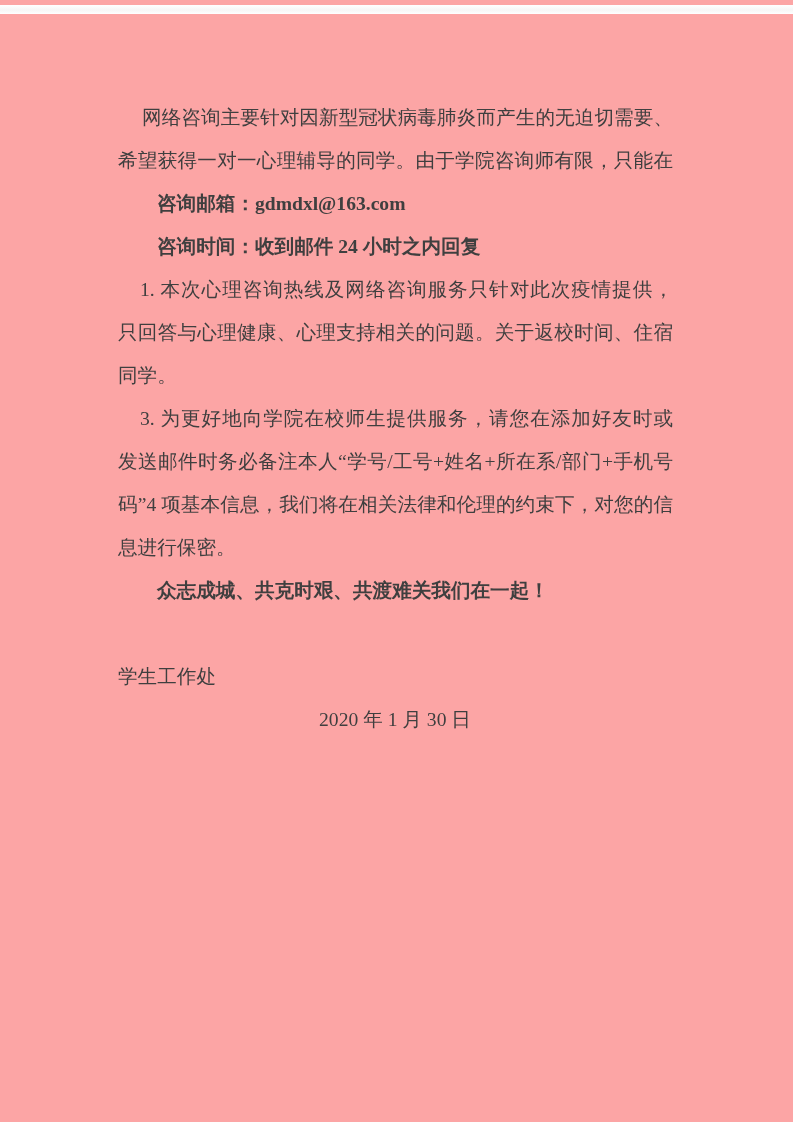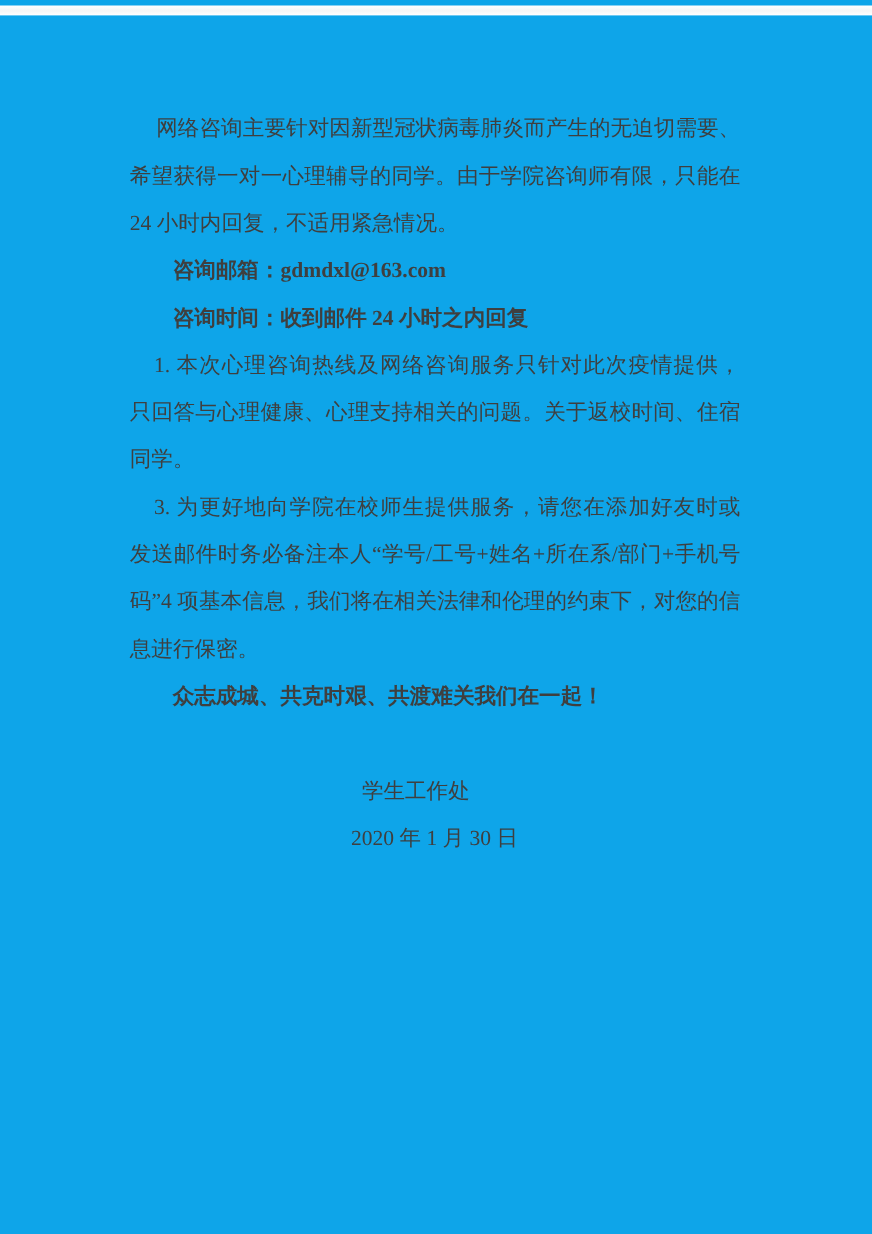--- a/index.html
+++ b/index.html
@@ -4,21 +4,21 @@
 <style>
   html, body {
     margin: 0;
     padding: 0;
     background: #ffffff;
   }
   .page {
     position: relative;
     width: 793px;
     height: 1122px;
-    background: #0ea5e9;
+    background: #fca5a5;
     overflow: hidden;
     font-family: "Liberation Serif", "DejaVu Serif", serif;
   }
   .scan-artifact {
     position: absolute;
     top: 5px;
     left: 0;
     width: 100%;
     height: 9px;
     background: linear-gradient(to bottom, #ffffff, #f6f6f6 55%, #ffffff);
@@ -46,39 +46,38 @@
   .ind-num  { padding-left: 22px; }   
   .ind-wide { padding-left: 39px; font-weight: bold; }   
   .heading {
     font-family: "Liberation Sans", "DejaVu Sans", sans-serif;
     font-weight: 700;
     color: #2d2d2d;
     font-size: 20px;
   }
   .blank { height: 43px; }
   .sig-line {
-    text-align: center;
+    text-align: left;
     padding-right: 35px;
   }
   .date-line {
     text-align: center;
     padding-right: 1px;
   }
 </style>
 </head>
 <body>
 
 <div class="page">
   <div class="scan-artifact"></div>
 
   <div class="content">
 
     <div class="line justify ind-body">网络咨询主要针对因新型冠状病毒肺炎而产生的无迫切需要、</div>
     <div class="line justify">希望获得一对一心理辅导的同学。由于学院咨询师有限，只能在</div>
-    <div class="line">24 小时内回复，不适用紧急情况。</div>
 
     <div class="line ind-wide">咨询邮箱：gdmdxl@163.com</div>
     <div class="line ind-wide">咨询时间：收到邮件 24 小时之内回复</div>
 
 
     <div class="line justify ind-num">1. 本次心理咨询热线及网络咨询服务只针对此次疫情提供，</div>
     <div class="line justify">只回答与心理健康、心理支持相关的问题。关于返校时间、住宿</div>
 
     <div class="line">同学。</div>
 

